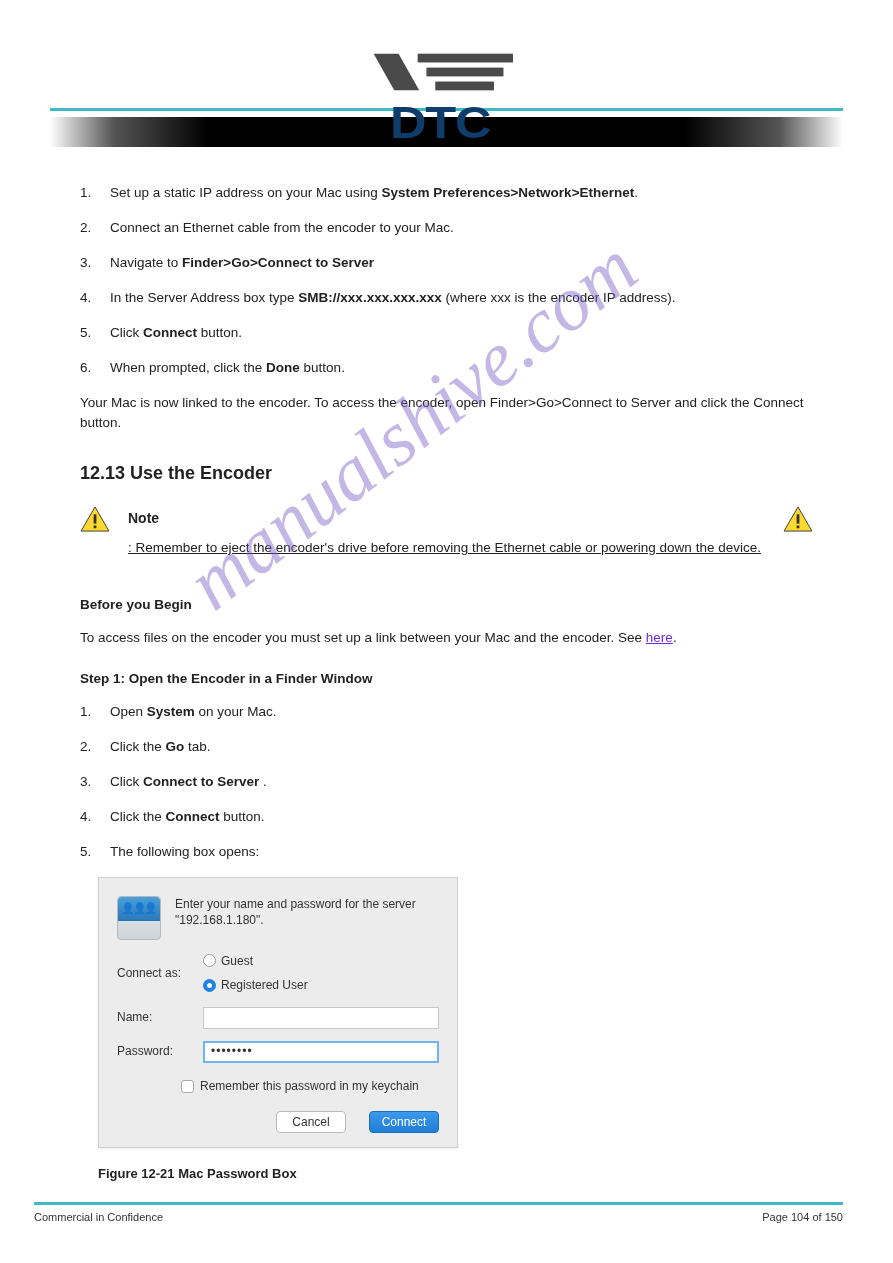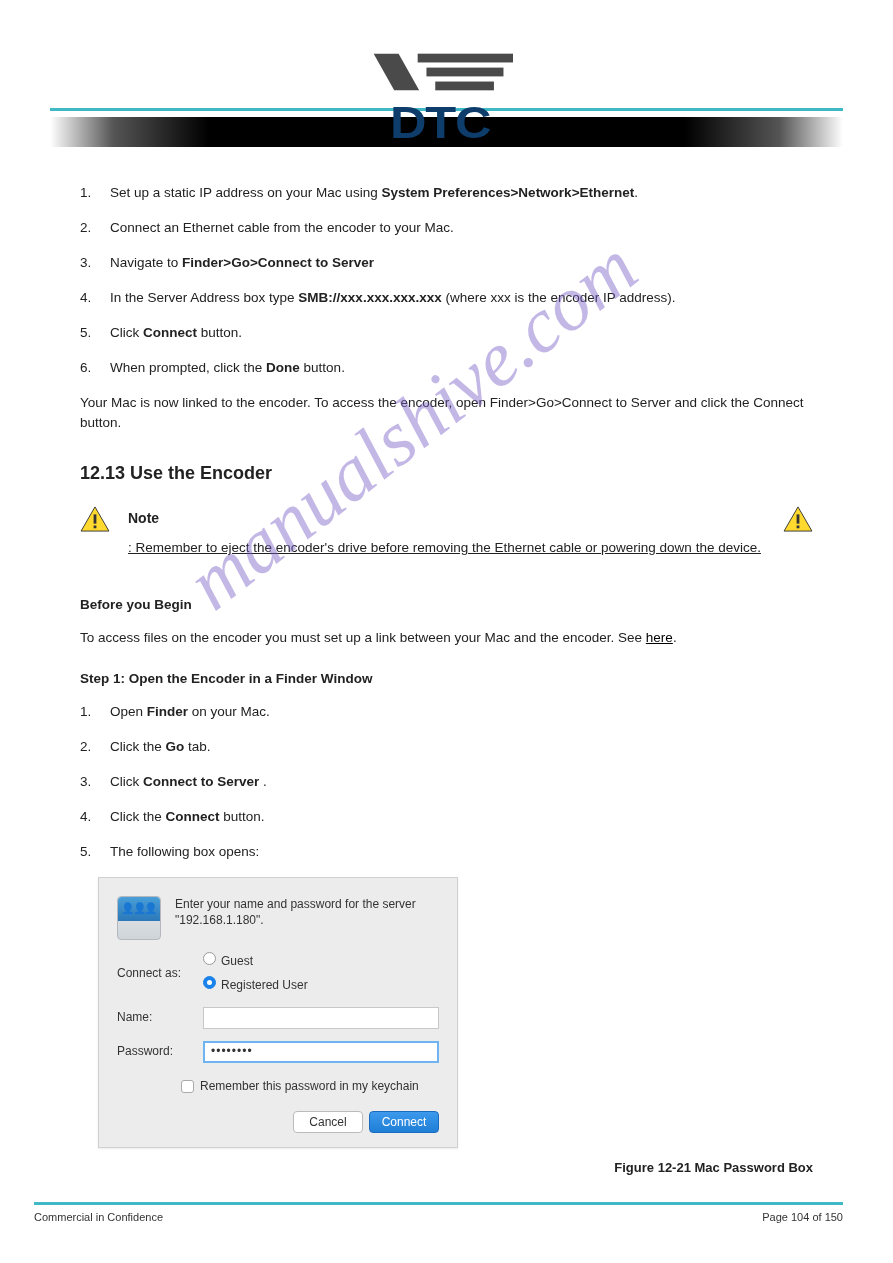--- a/index.html
+++ b/index.html
@@ -88,21 +88,21 @@
     padding-left: 18px;
     font-size: 14px;
   }
   .note-body {
     padding-left: 48px;
     padding-right: 48px;
     margin-top: 6px;
     text-decoration: underline;
   }
   .before-begin { margin-top: 36px; }
-  .link { color: #000000; text-decoration: underline; }
+  .link { color: #6d28d9; text-decoration: underline; }
   .dialog-wrap {
     margin-top: 10px;
     margin-left: 18px;
   }
   .dialog {
     width: 360px;
     background: #ececec;
     border: 1px solid #d0d0d0;
     padding: 18px 18px 14px 18px;
     font-size: 12px;
@@ -135,21 +135,21 @@
   .people { color:#fff; font-size:11px; letter-spacing:-2px; }
   .dialog-msg { font-size: 12px; line-height:1.4; }
   .dialog-row {
     display:flex; align-items:center;
     margin-top: 12px;
   }
   .dialog-label {
     width: 86px; text-align:left; padding-right:8px;
     font-size: 12px;
   }
-  .radio { display:flex; align-items:flex-start; margin-right:4px; }
+  .radio { display:flex; align-items:center; margin-right:4px; }
   .radio-btn {
     width:13px; height:13px; border-radius:50%;
     border:1px solid #999; background:#fff;
     display:inline-flex; align-items:center; justify-content:center;
     margin-right:5px;
   }
   .radio-btn.sel {
     border-color:#1a82e8; background:#1a82e8;
   }
   .radio-btn.sel::after {
@@ -170,21 +170,21 @@
     display:flex; align-items:center;
     margin-top: 14px;
     padding-left: 64px;
   }
   .chk {
     width:13px; height:13px; border:1px solid #aaa;
     border-radius:3px; background:#fff;
     margin-right:6px;
   }
   .dialog-buttons {
-    display:flex; justify-content:flex-end; gap:6px;
+    display:flex; justify-content:flex-end; gap:23px;
     margin-top: 16px;
   }
   .btn {
     min-width: 70px; height:22px;
     border-radius:4px;
     font-size:12px;
     border:1px solid #bbb;
     background:#fff;
     display:flex; align-items:center; justify-content:center;
     cursor:pointer;
@@ -218,24 +218,23 @@
   }
   .footer-rule {
     height: 3px; background:#3fb9c6; margin-bottom:6px;
   }
   .footer-row {
     display:flex; justify-content:space-between;
     font-size: 11px; color:#333;
   }
   .fig-label {
     font-weight: bold;
-    margin-top: 10px;
+    margin-top: 16px;
     margin-left: 18px;
     font-size: 13px;
-    text-align: right;
   }
 </style>
 </head>
 <body>
 
 <div class="page">
   <div class="header-logos">
     <div class="logo-left">
       <svg viewBox="0 0 200 60">
         <polygon points="0,5 34,5 62,55 28,55" fill="#4a4a4a"></polygon>
@@ -329,21 +328,21 @@
         <span>To access files on the encoder you must set up a link between your Mac and the encoder.</span> See <a class="link">here</a>.
       </div>
     </div>
 
     <div class="para bold" style="font-weight:bold; margin-top:20px;">Step 1: Open the Encoder in a Finder Window</div>
 
     <div class="num-item">
       <div class="num">1.</div>
       <div class="txt">
         <span>Open </span>
-        <span class="bold">Finder</span>
+        <span class="bold">System</span>
         <span> on your Mac.</span>
       </div>
     </div>
     <div class="num-item">
       <div class="num">2.</div>
       <div class="txt">
         <span>Click the </span>
         <span class="bold">Go</span>
         <span> tab.</span>
       </div>

